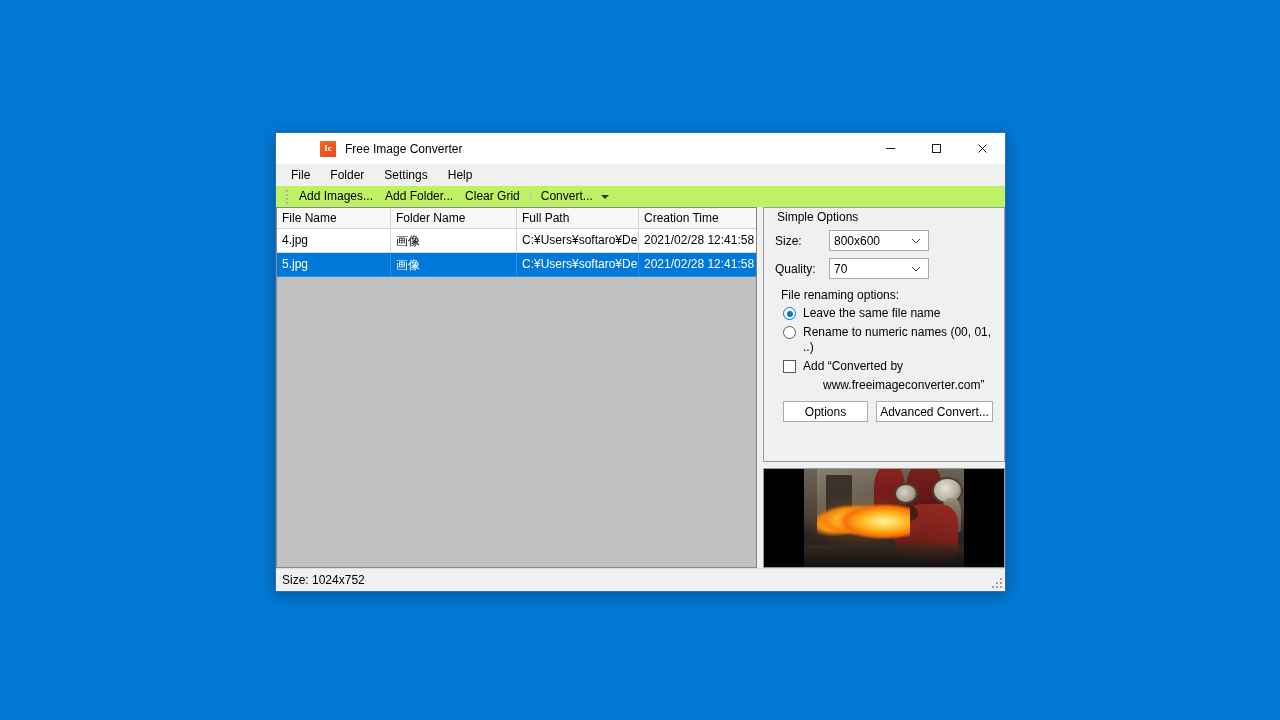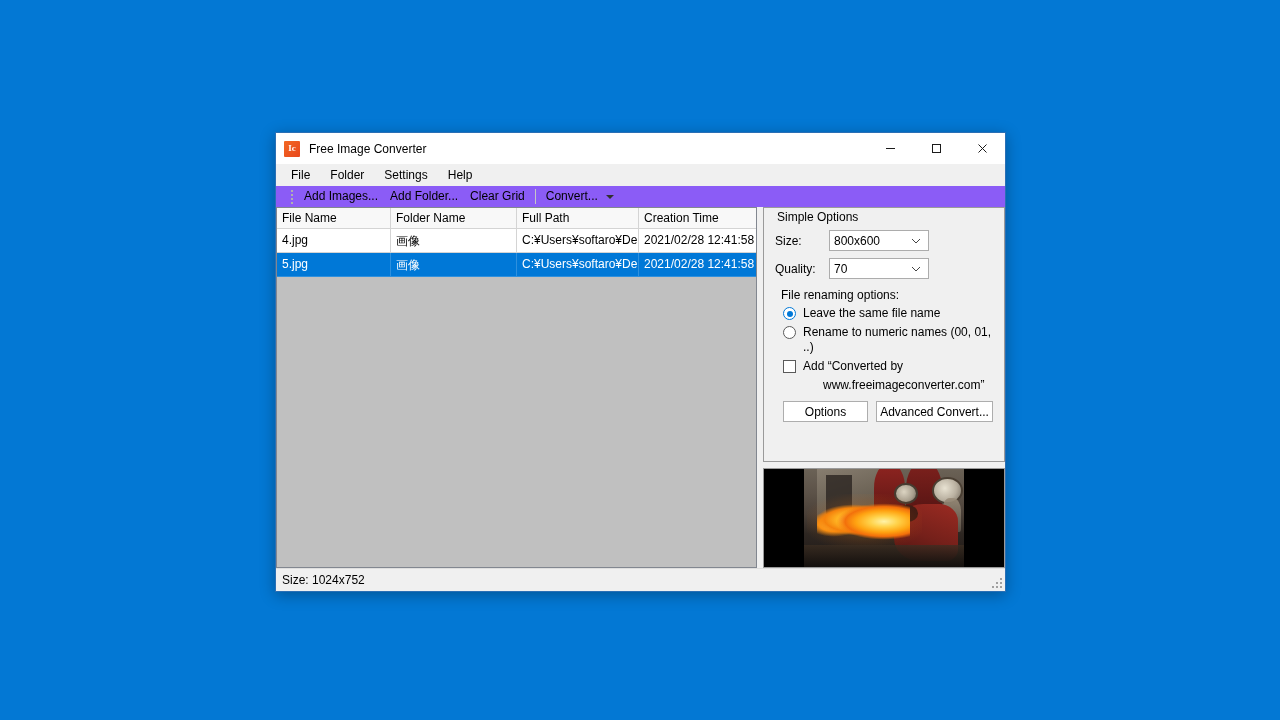--- a/index.html
+++ b/index.html
@@ -30,20 +30,21 @@
   }
 
   
   .titlebar {
     height: 31px;
     background: #ffffff;
     display: flex;
     align-items: center;
     flex: none;
     position: relative;
+    padding-left: 36px;
   }
   .app-icon {
     width: 16px;
     height: 16px;
     margin-left: 8px;
     margin-right: 9px;
     background: linear-gradient(135deg, #f26722 0%, #e8471d 100%);
     border-radius: 1px;
     display: flex;
     align-items: center;
@@ -95,23 +96,23 @@
     color: #000;
     padding: 2px 10px;
     line-height: 16px;
   }
 
   
   .toolbar {
     height: 21px;
     display: flex;
     align-items: center;
-    background: #8b5cf6;
-    flex: none;
-    padding-left: 11px;
+    background: #bef264;
+    flex: none;
+    padding-left: 6px;
   }
   .grip {
     width: 6px;
     height: 16px;
     margin: 0 3px 0 2px;
     display: flex;
     flex-direction: column;
     justify-content: center;
     align-items: center;
     gap: 2px;

